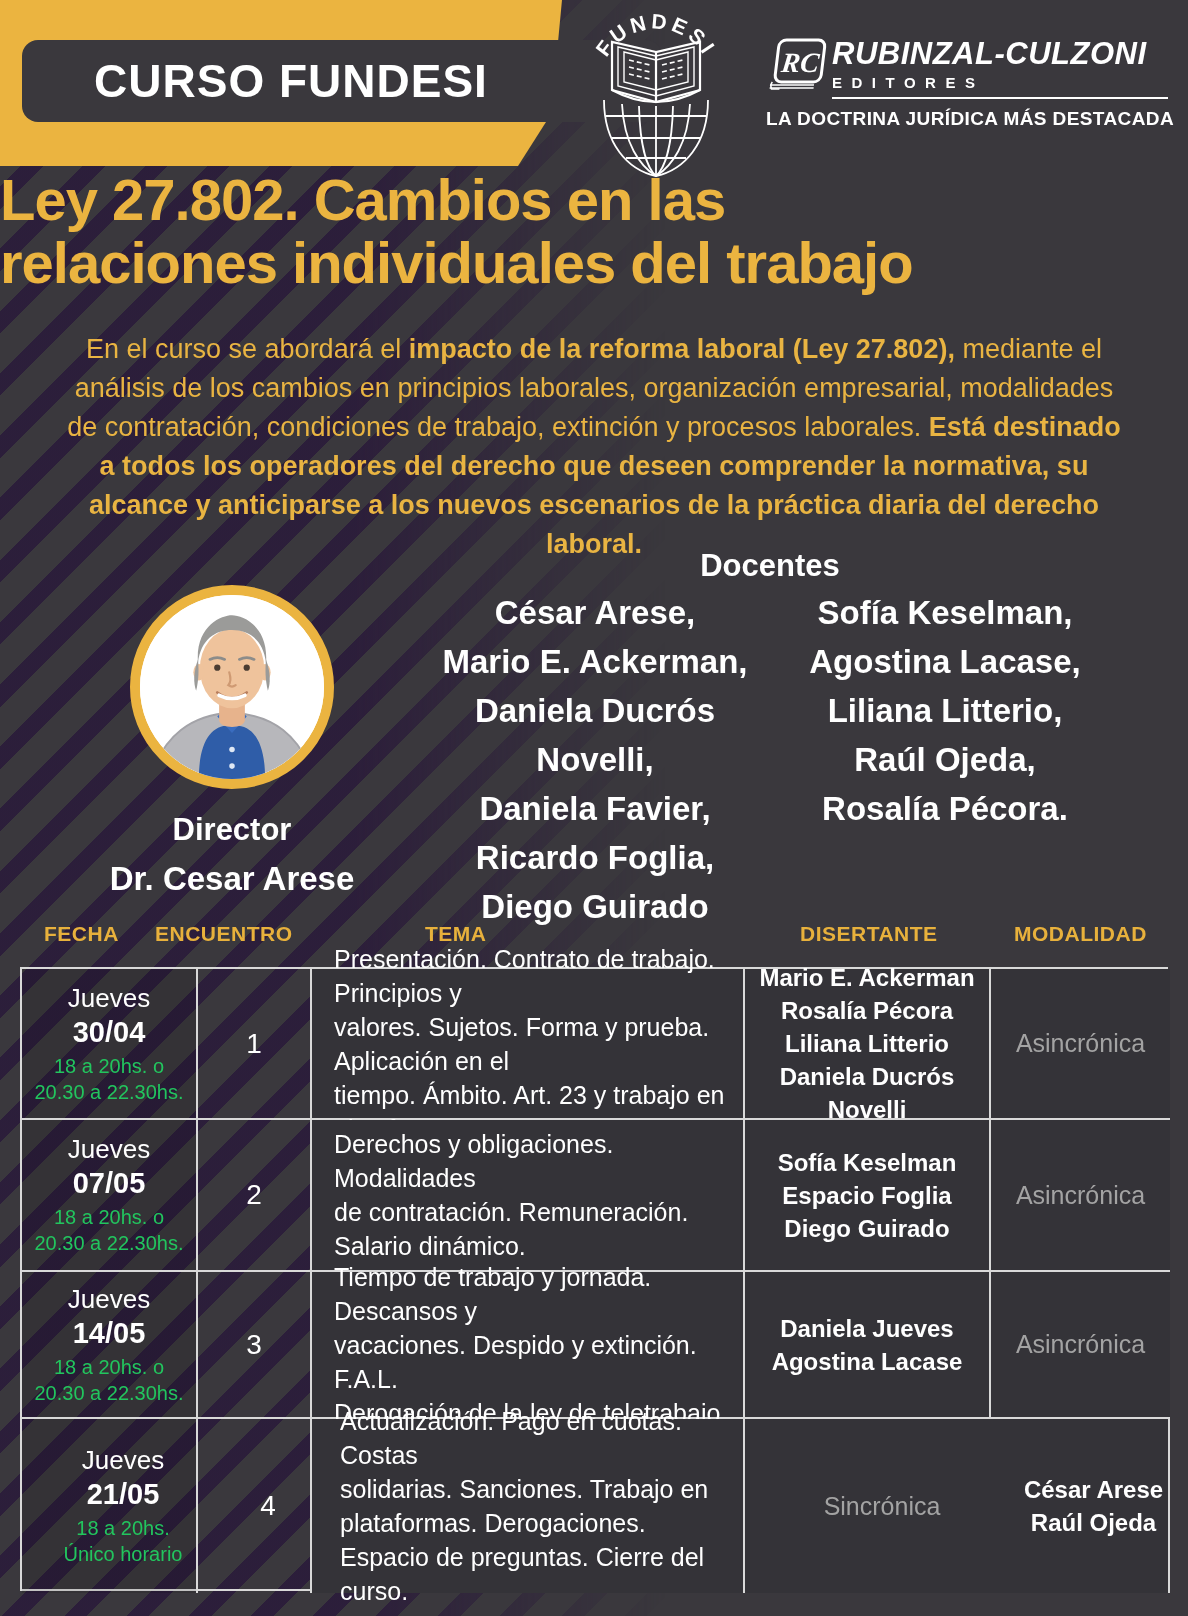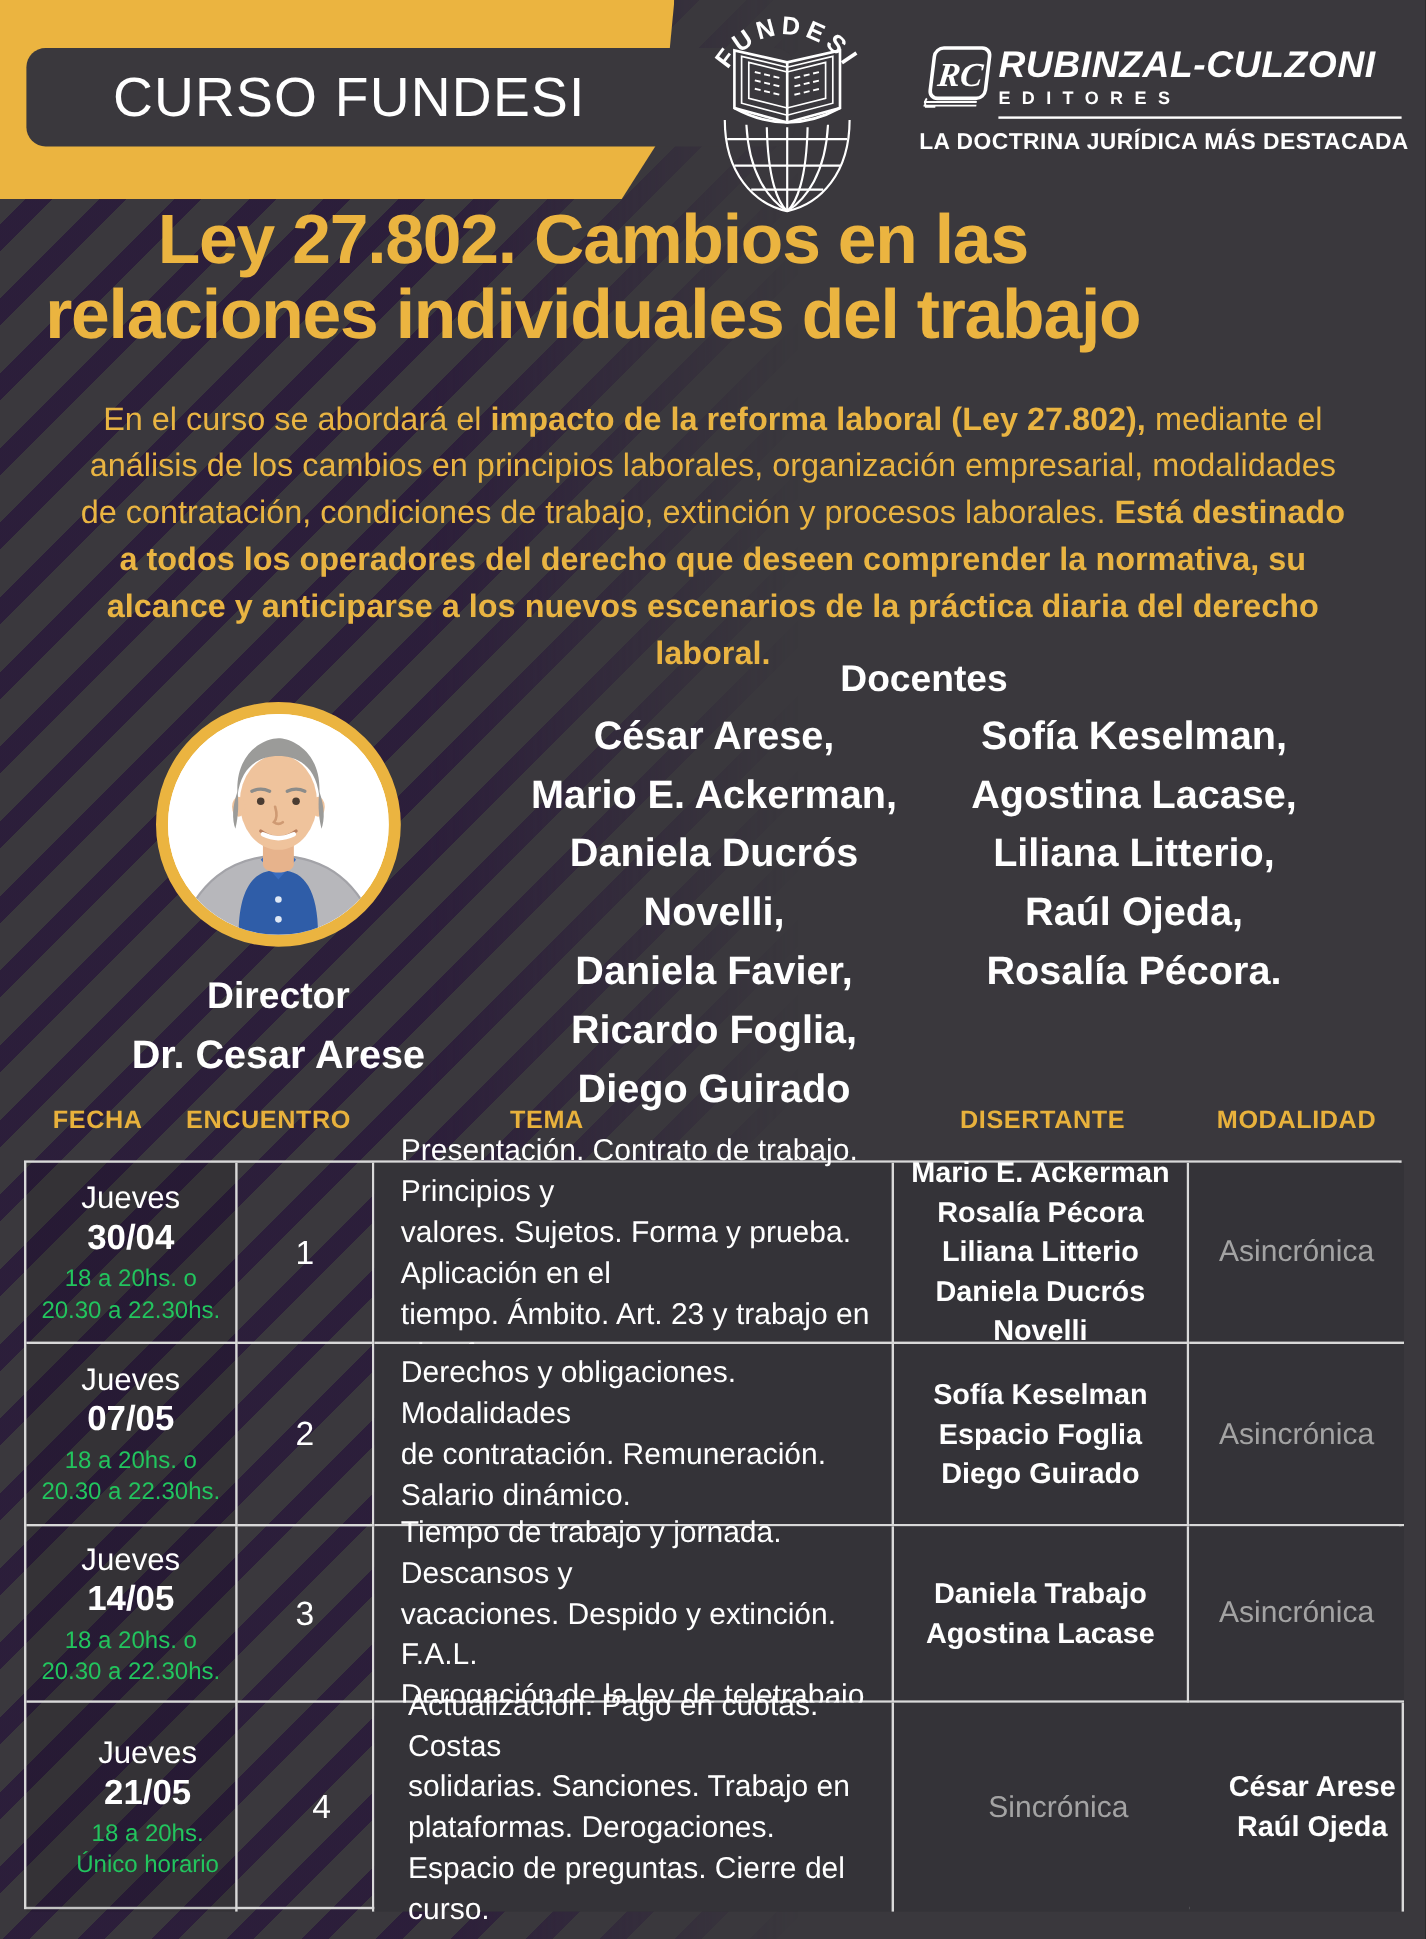--- a/index.html
+++ b/index.html
@@ -22,35 +22,35 @@
     left:0;top:0;width:562px;height:166px;z-index:1;
     background:#ebb440;
     clip-path:polygon(0 0,562px 0,558px 42px,546px 122px,518px 166px,0 166px);
   }
   .curso-box{
     left:22px;top:40px;width:640px;height:82px;z-index:2;
     background:#3a383d;border-radius:16px;
     display:flex;align-items:center;justify-content:flex-start;
   }
   .curso-box span{
-    width:538px;text-align:center;color:#fff;font-weight:normal;
+    width:538px;text-align:center;color:#fff;font-weight:bold;
     font-size:46px;letter-spacing:1px;
   }
   .fundesi-logo{left:588px;top:4px;width:136px;height:186px;z-index:3;}
   .publisher{left:766px;top:36px;width:400px;z-index:3;color:#fff;}
   .pub-row{display:flex;align-items:flex-start;}
   .pub-icon{flex:0 0 62px;}
   .pub-text{margin-left:4px;}
   .pub-name{font-size:31px;font-weight:bold;font-style:italic;letter-spacing:.5px;white-space:nowrap;}
   .pub-editores{font-size:15px;font-weight:bold;letter-spacing:9.5px;margin-top:2px;}
   .pub-line{border:none;border-top:2px solid #fff;margin:6px 0 0 0;width:336px;}
   .pub-tagline{font-size:19px;font-weight:bold;letter-spacing:.4px;margin-top:9px;white-space:nowrap;}
   
   .main-title{
-    left:0;top:168px;width:988px;z-index:2;text-align:center;
+    left:0;top:168px;width:988px;z-index:2;text-align:left;
     color:#ebb440;font-size:58px;font-weight:bold;line-height:63px;letter-spacing:-1px;
   }
   .intro{
     left:64px;top:330px;width:1060px;z-index:2;text-align:center;
     color:#e9b442;font-size:27px;line-height:39px;
   }
   .intro b{font-weight:bold;}
   
   .docentes{left:420px;top:548px;width:700px;z-index:2;color:#fff;text-align:center;}
   .doc-heading{font-size:31px;font-weight:bold;}
@@ -255,21 +255,21 @@
     <div class="cell fecha">
       <div class="day">Jueves</div>
       <div class="date">14/05</div>
       <div class="times">18 a 20hs. o
 20.30 a 22.30hs.</div>
     </div>
     <div class="cell enc">3</div>
     <div class="cell solid tema">Tiempo de trabajo y jornada. Descansos y
 vacaciones. Despido y extinción. F.A.L.
 Derogación de la ley de teletrabajo</div>
-    <div class="cell solid dis">Daniela Trabajo
+    <div class="cell solid dis">Daniela Jueves
 Agostina Lacase</div>
     <div class="cell solid mod last-col">Asincrónica</div>
 
     <div class="cell fecha last-row">
       <div class="day">Jueves</div>
       <div class="date">21/05</div>
       <div class="times">18 a 20hs.
 Único horario</div>
     </div>
     <div class="cell enc last-row">4</div>

